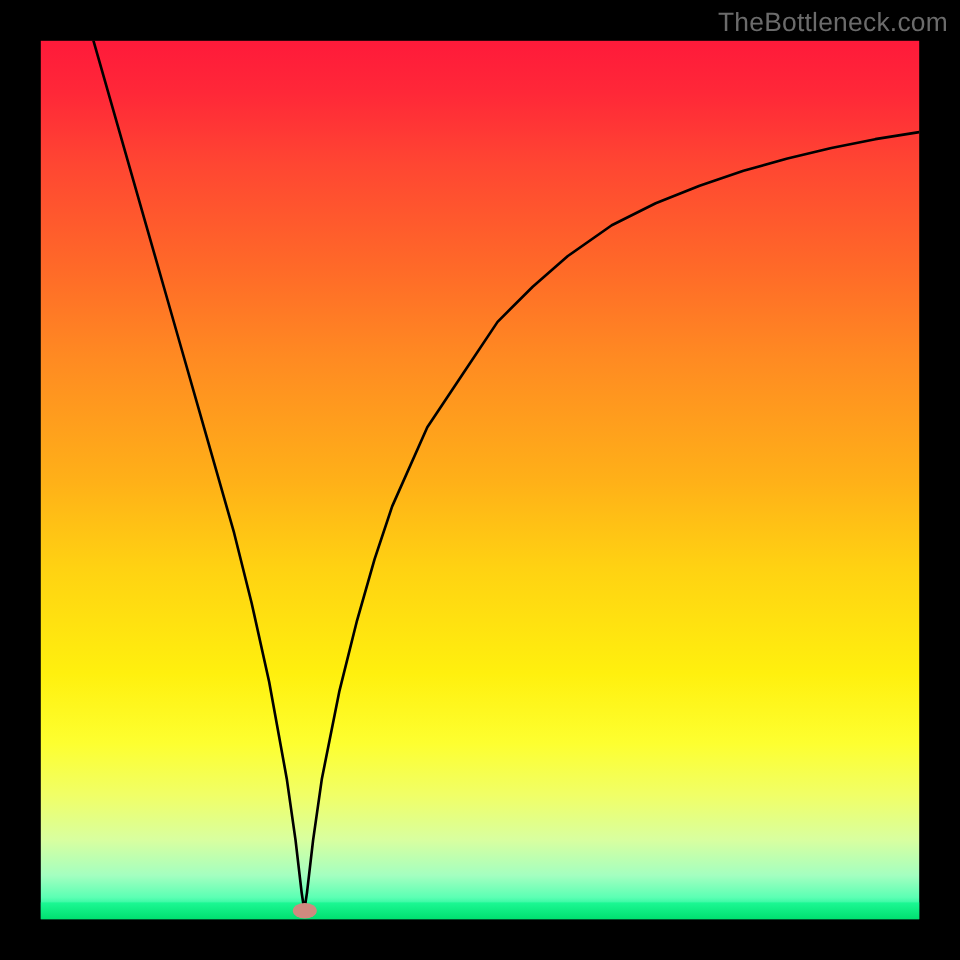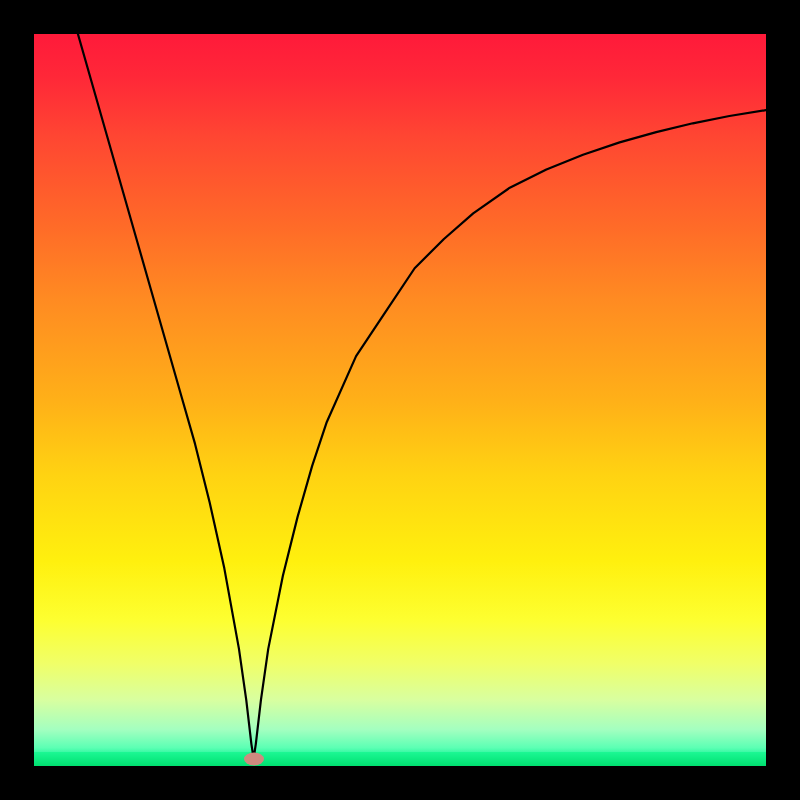--- a/index.html
+++ b/index.html
@@ -73,20 +73,21 @@
     height: 13px;
     background: #cf8a7f;
     border-radius: 50% / 50%;
     transform: translate(-50%, -50%);
   }
 </style>
 </head>
 <body>
 
 <div class="chart-container">
+  <div class="watermark">TheBottleneck.com</div>
 
   <div class="plot-area">
     <div class="green-strip"></div>
 
     <svg class="curve-svg" viewBox="0 0 732 732" preserveAspectRatio="none">
       <path id="curve-path" d="M43.92 0.00 L58.56 51.24 L73.20 102.48 L87.84 153.72 L102.48 204.96 L117.12 256.20 L131.76 307.44 L146.40 358.68 L161.04 409.92 L175.68 468.48 L190.32 534.36 L204.96 614.88 L212.28 666.12 L217.40 710.04 L219.60 724.68 L221.80 710.04 L226.92 666.12 L234.24 614.88 L248.88 541.68 L263.52 483.12 L278.16 431.88 L292.80 387.96 L322.08 322.08 L351.36 278.16 L380.64 234.24 L409.92 204.96 L439.20 179.34 L475.80 153.72 L512.40 135.42 L549.00 120.78 L585.60 108.34 L622.20 98.09 L658.80 89.30 L695.40 81.98 L732.00 76.13" fill="none" stroke="#000000" stroke-width="2.2" stroke-linecap="round" stroke-linejoin="round"></path>
     </svg>
 
     <div class="min-dot" id="min-dot" style="left: 219.6px; top: 724.68px; background: rgb(207, 138, 127);"></div>
   </div>

